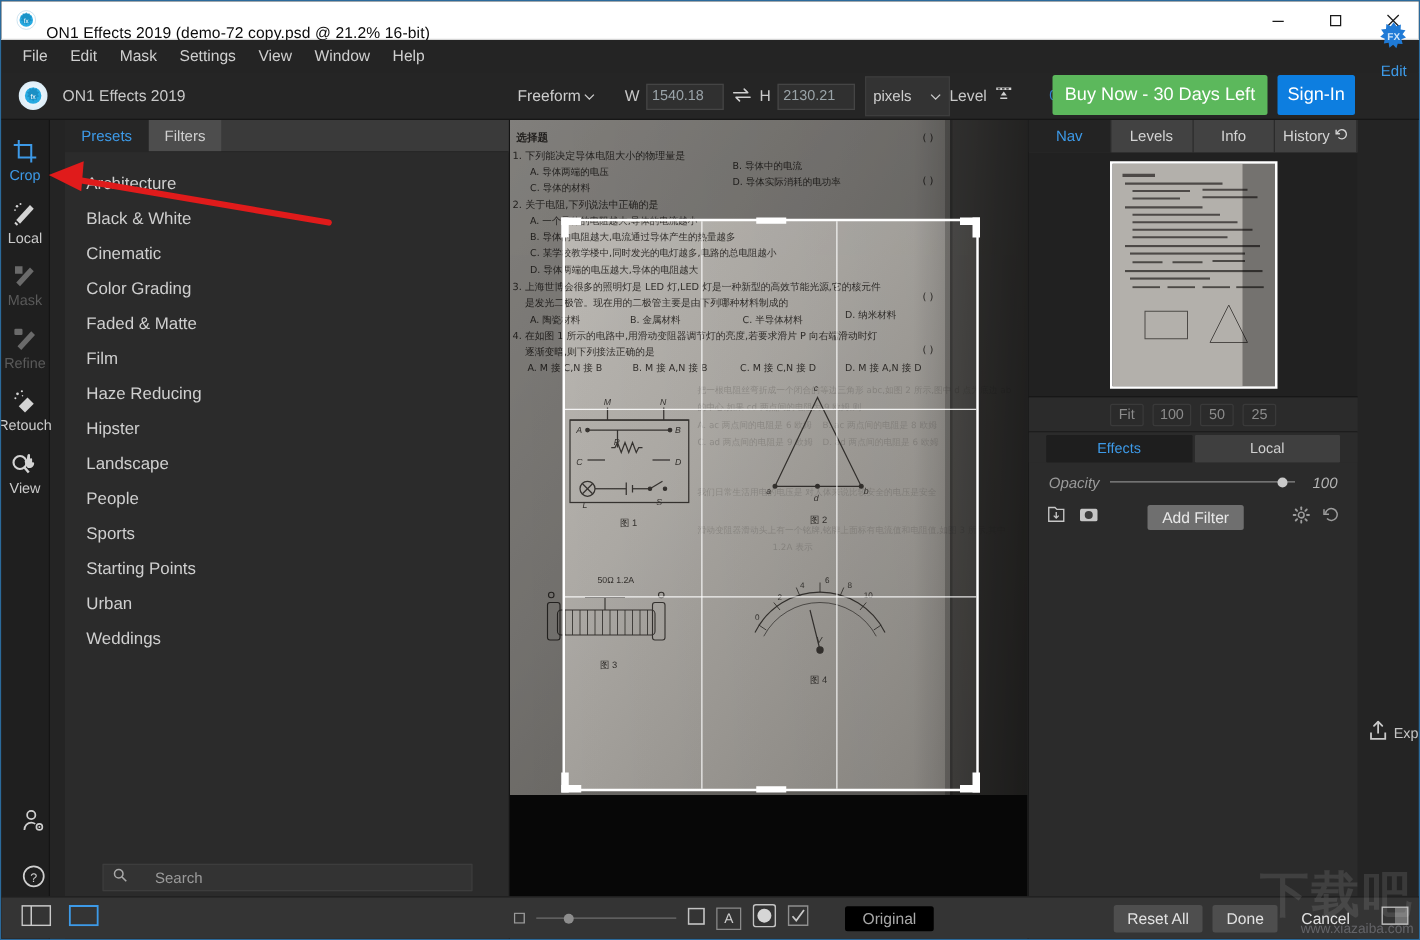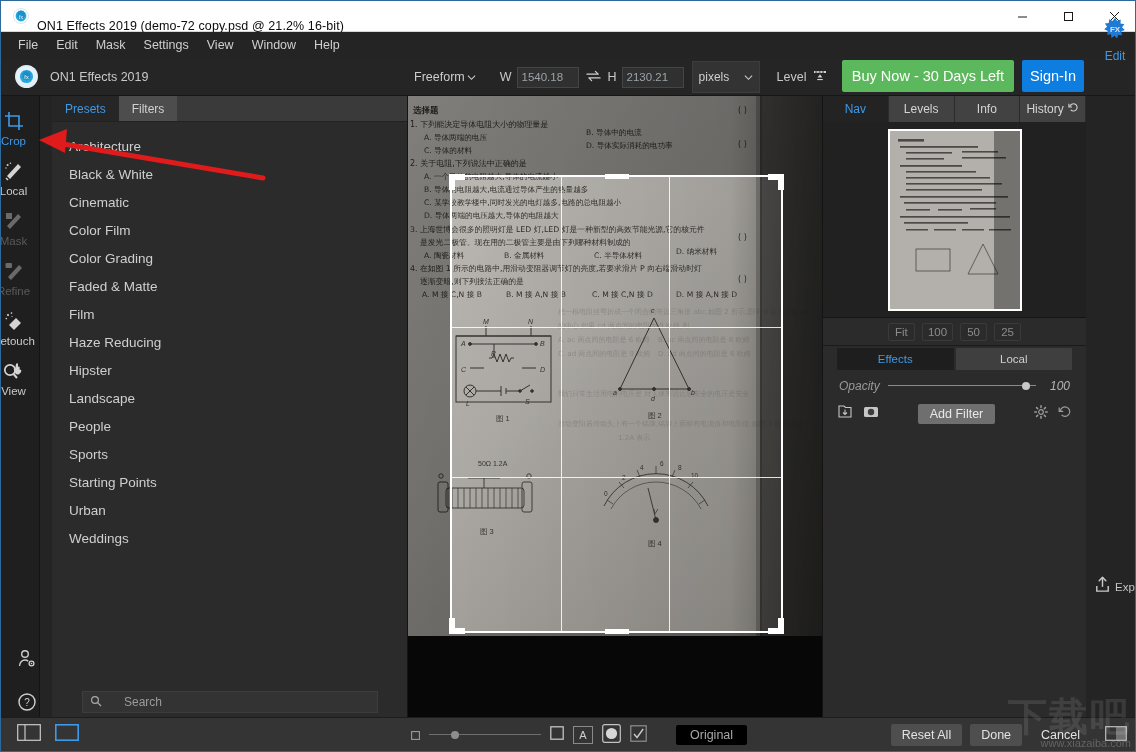--- a/index.html
+++ b/index.html
@@ -87,21 +87,21 @@
     color: #9aa3a8; font-size: 11.5px;
     display: flex; align-items: center; padding-left: 4px;
   }
   .swapicon { color: #cfcfcf; font-size: 13px; padding: 0 7px; }
   .unitsel {
     height: 22px; min-width: 68px;
     background: #333; border: 1px solid #3d3d3d;
     display: flex; align-items: center; justify-content: space-between;
     padding: 15px 6px; color: #cfcfcf; font-size: 12px; gap: 12px;
   }
-  .levelgrp { display: flex; align-items: center; gap: 6px; margin-left: 17px; justify-content: space-between; }
+  .levelgrp { display: flex; align-items: center; gap: 6px; margin-left: 0; justify-content: space-between; }
   .zeroval { color: #2f7fd0; font-size: 11.5px; margin-left: 22px; }
 
   .buy-btn {
     position: absolute; left: 841px; top: 59px;
     width: 172px; height: 32px;
     background: #5cb85c; color: #ffffff;
     font-size: 14.5px;
     display: flex; align-items: center; justify-content: center;
     border-radius: 2px; white-space: nowrap;
   }
@@ -113,21 +113,21 @@
     display: flex; align-items: center; justify-content: center;
     border-radius: 2px;
   }
 
   
   .rail {
     position: absolute; top: 95px; left: 0;
     width: 39px; height: 657px;
     background: #1f1f1f;
     border-right: 1px solid #141414;
-    display: flex; flex-direction: column; align-items: flex-end;
+    display: flex; flex-direction: column; align-items: center;
     padding-top: 14px;
   }
   .rail-item {
     width: 51px; display: flex; flex-direction: column;
     align-items: center; margin-bottom: 13px;
   }
   .rail-ico { height: 22px; display: flex; align-items: center; justify-content: center; }
   .rail-lbl { font-size: 11.5px; margin-top: 3px; color: #cbcbcb; }
   .rail-item.active .rail-lbl { color: #3d9ae8; }
   .rail-item.dim .rail-lbl { color: #5a5a5a; }
@@ -514,21 +514,20 @@
 
   <div class="presets">
     <div class="preset-tabs">
       <div class="ptab active">Presets</div>
       <div class="ptab">Filters</div>
     </div>
     <div class="preset-list">
       <div class="preset-row">Architecture</div>
       <div class="preset-row">Black &amp; White</div>
       <div class="preset-row">Cinematic</div>
-      <div class="preset-row">Color Film</div>
       <div class="preset-row">Color Grading</div>
       <div class="preset-row">Faded &amp; Matte</div>
       <div class="preset-row">Film</div>
       <div class="preset-row">Haze Reducing</div>
       <div class="preset-row">Hipster</div>
       <div class="preset-row">Landscape</div>
       <div class="preset-row">People</div>
       <div class="preset-row">Sports</div>
       <div class="preset-row">Starting Points</div>
       <div class="preset-row">Urban</div>

